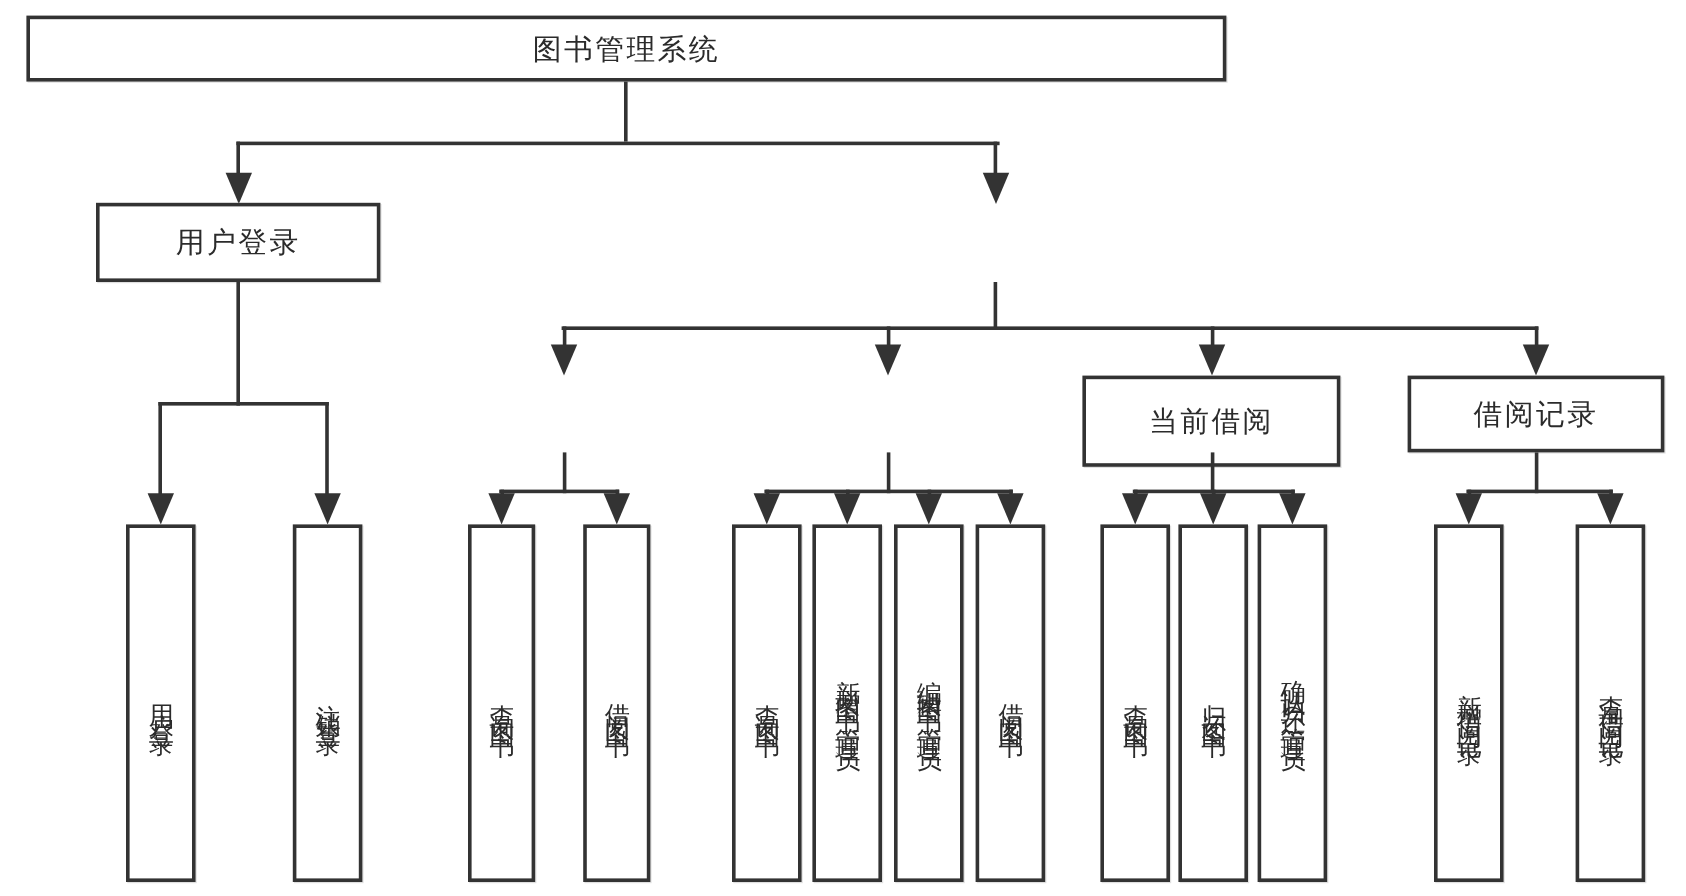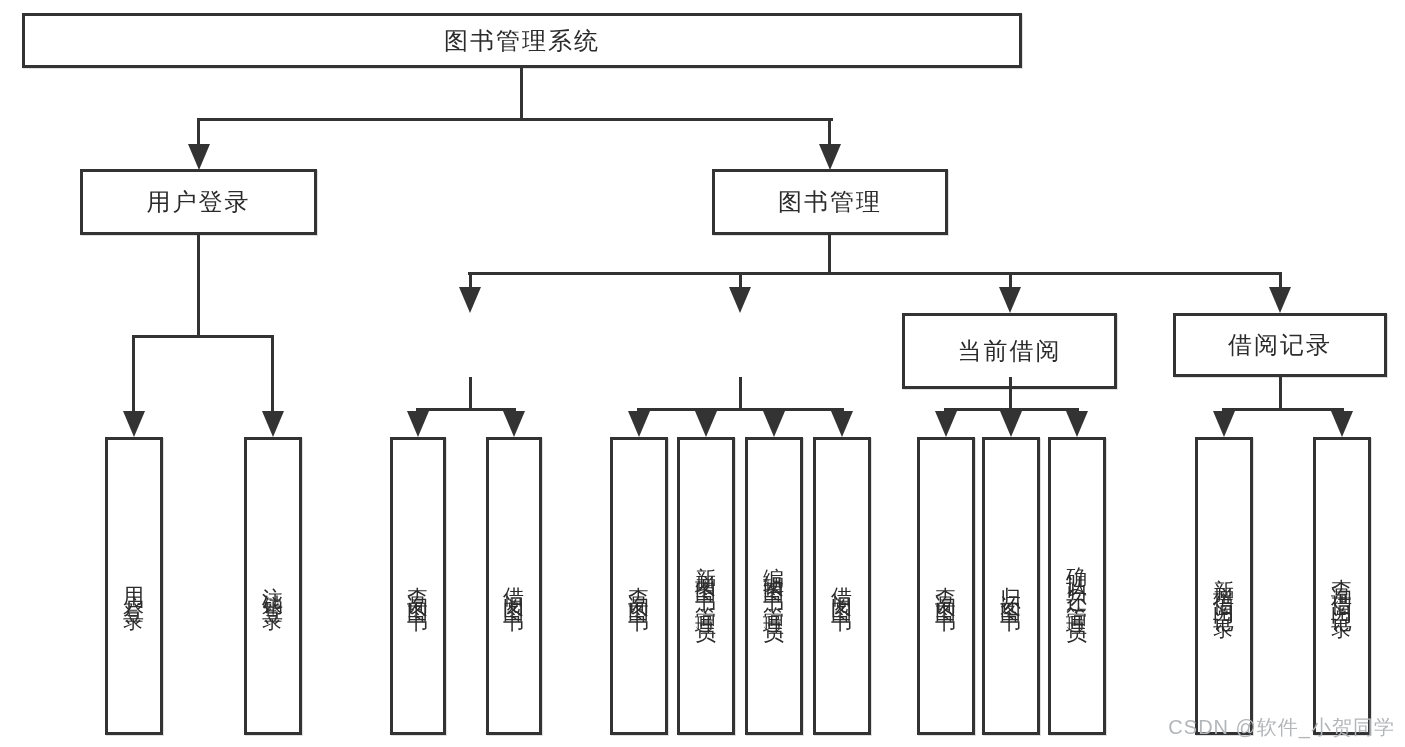--- a/index.html
+++ b/index.html
@@ -57,21 +57,20 @@
   <div class="box" style="left:22px; top:13px; width:1000px; height:55px;">图书管理系统</div>
 
   <div class="vl" style="left:520px; top:68px; height:50px;"></div>
   <div class="hl" style="left:197px; top:118px; width:636px;"></div>
   <div class="vl" style="left:197px; top:118px; height:32px;"></div>
   <div class="ah" style="left:188px; top:144px;"></div>
   <div class="vl" style="left:828px; top:118px; height:32px;"></div>
   <div class="ah" style="left:819px; top:144px;"></div>
 
   <div class="box" style="left:80px; top:169px; width:237px; height:66px;">用户登录</div>
-  <div class="box" style="left:712px; top:169px; width:236px; height:66px;">图书管理</div>
 
   <div class="vl" style="left:197px; top:235px; height:103px;"></div>
   <div class="hl" style="left:132px; top:335px; width:142px;"></div>
   <div class="vl" style="left:132px; top:335px; height:80px;"></div>
   <div class="ah" style="left:123px; top:411px;"></div>
   <div class="vl" style="left:271px; top:335px; height:80px;"></div>
   <div class="ah" style="left:262px; top:411px;"></div>
 
   <div class="vl" style="left:828px; top:235px; height:40px;"></div>
   <div class="hl" style="left:468px; top:272px; width:814px;"></div>
@@ -132,15 +131,14 @@
   <div class="box leaf" style="left:745px; top:437px; width:58px; height:298px;">编辑图书（管理员）</div>
   <div class="box leaf" style="left:813px; top:437px; width:58px; height:298px;">借阅图书</div>
 
   <div class="box leaf" style="left:917px; top:437px; width:58px; height:298px;">查询图书</div>
   <div class="box leaf" style="left:982px; top:437px; width:58px; height:298px;">归还图书</div>
   <div class="box leaf" style="left:1048px; top:437px; width:58px; height:298px;">确认归还（管理员）</div>
 
   <div class="box leaf" style="left:1195px; top:437px; width:58px; height:298px;">新增借阅记录</div>
   <div class="box leaf" style="left:1313px; top:437px; width:58px; height:298px;">查询借阅记录</div>
 
-  <div class="watermark">CSDN @软件_小贺同学</div>
 
 </div>
 
 </body></html>

